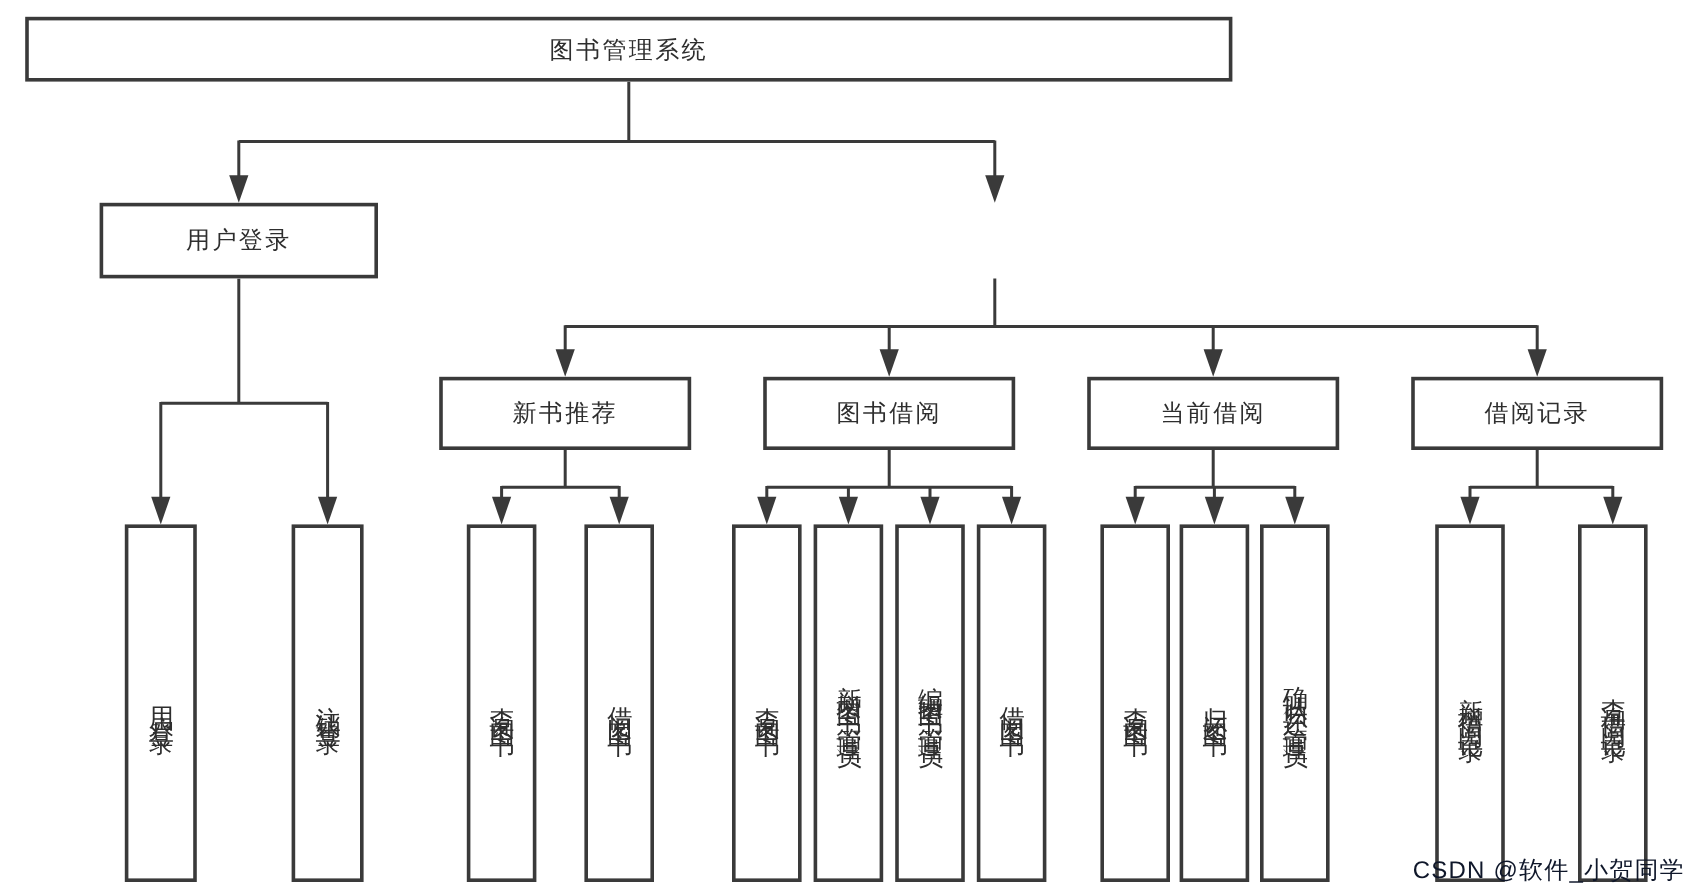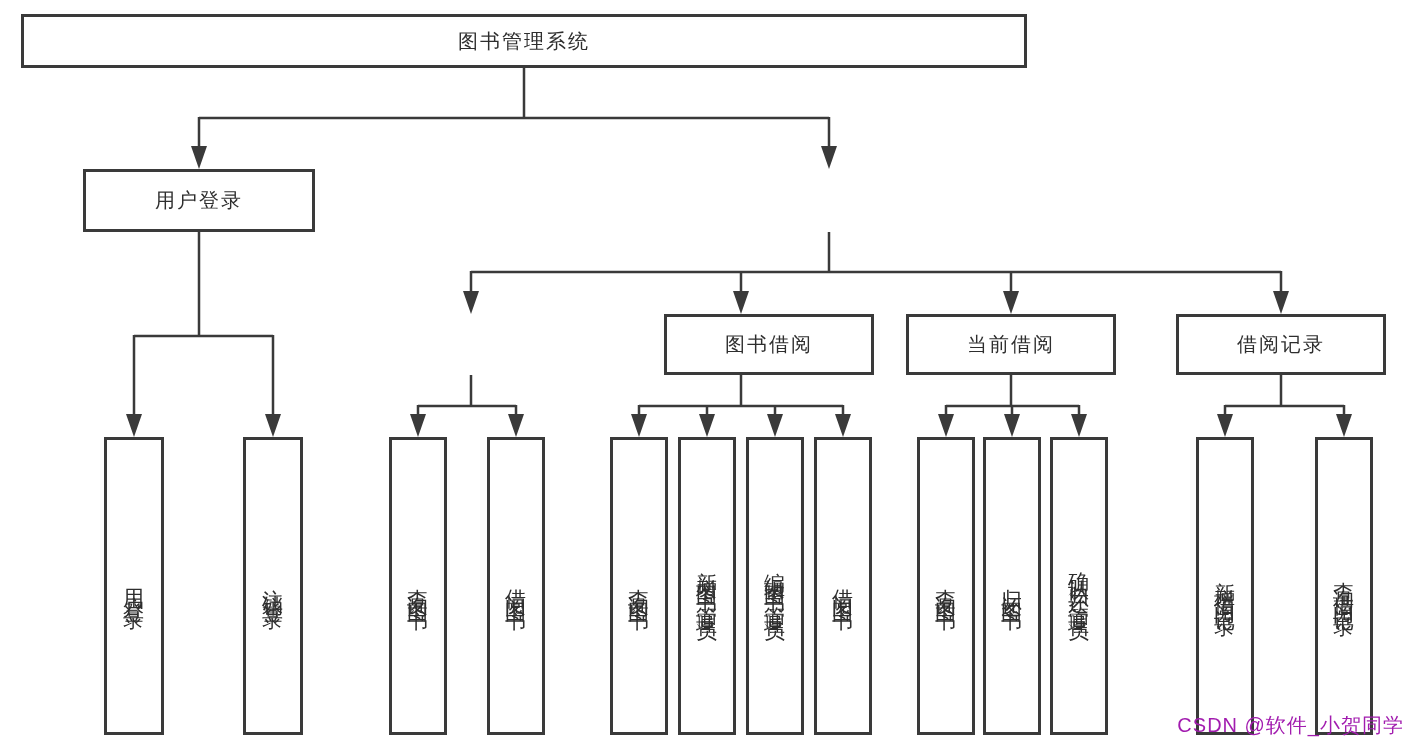--- a/index.html
+++ b/index.html
@@ -32,21 +32,21 @@
     font-size:21px;
     letter-spacing:7px;
     line-height:1;
   }
   .watermark{
     position:absolute;
     left:1176px;top:712px;
     width:228px;
     text-align:right;
     font-size:20px;
-    color:#a21caf;
+    color:#0f172a;
     letter-spacing:1px;
     white-space:nowrap;
     z-index:3;
   }
 </style>
 </head>
 <body>
 
 <div id="stage">
 
@@ -87,21 +87,24 @@
   </svg>
 
   <div class="node hnode" style="left:21px;top:14px;width:1006px;height:54px">
     <span>图书管理系统</span>
   </div>
 
   <div class="node hnode" style="left:83px;top:169px;width:232px;height:63px">
     <span>用户登录</span>
   </div>
 
-  <div class="node hnode" style="left:664px;top:314px;width:210px;height:61px">
+  <div class="node hnode" style="left:366px;top:314px;width:210px;height:61px">
+    <span>新书推荐</span>
+  </div>
+  <div class="node hnode" style="left:636px;top:314px;width:210px;height:61px">
     <span>图书借阅</span>
   </div>
   <div class="node hnode" style="left:1176px;top:314px;width:210px;height:61px">
     <span>借阅记录</span>
   </div>
   <div class="node hnode" style="left:906px;top:314px;width:210px;height:61px">
     <span>当前借阅</span>
   </div>
 
   <div class="node vnode" style="left:104px;top:437px;width:60px;height:298px">

